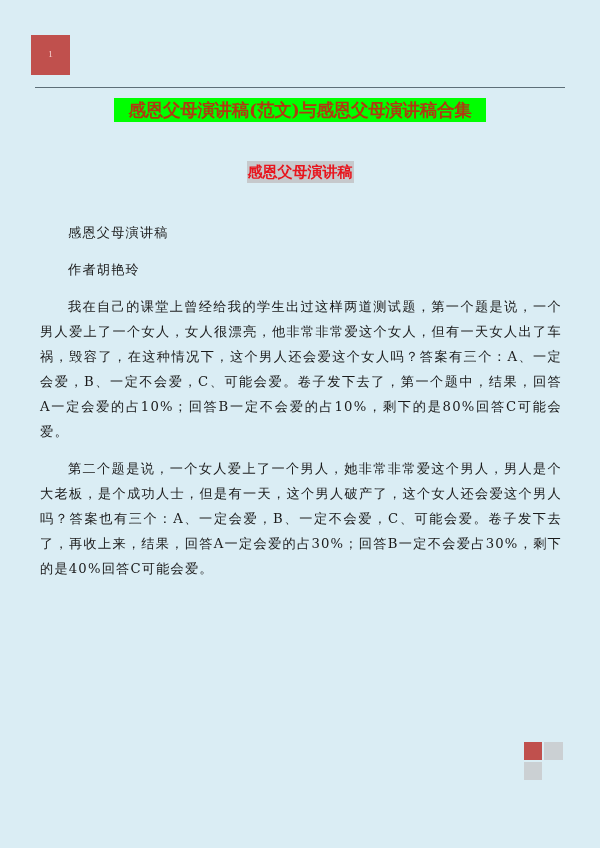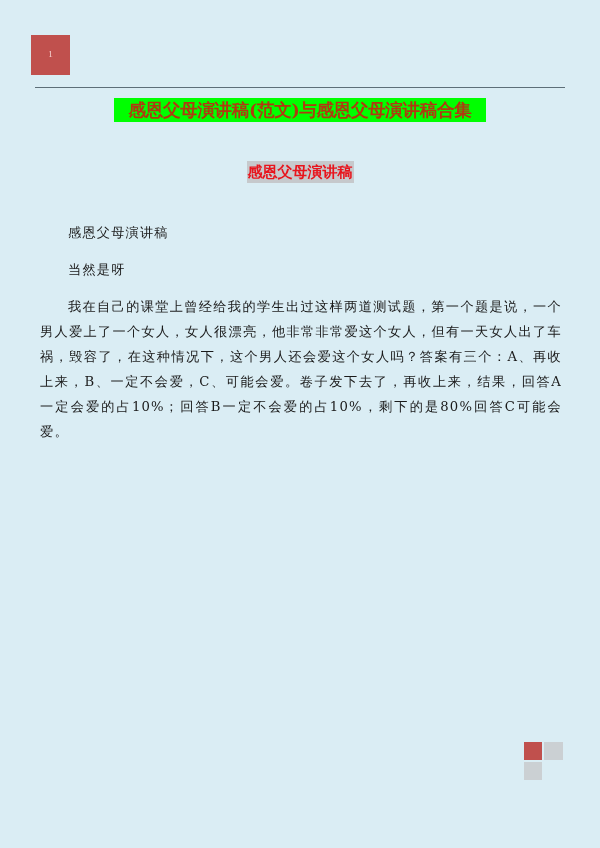--- a/index.html
+++ b/index.html
@@ -82,19 +82,20 @@
 <div class="title-wrap">
   <span class="title">感恩父母演讲稿(范文)与感恩父母演讲稿合集</span>
 </div>
 
 <div class="subtitle-wrap">
   <span class="subtitle">感恩父母演讲稿</span>
 </div>
 
 <div class="body-text">
   <p class="single">感恩父母演讲稿</p>
-  <p class="single">当然是呀</p>
-  <p>我在自己的课堂上曾经给我的学生出过这样两道测试题，第一个题是说，一个男人爱上了一个女人，女人很漂亮，他非常非常爱这个女人，但有一天女人出了车祸，毁容了，在这种情况下，这个男人还会爱这个女人吗？答案有三个：A、再收上来，B、一定不会爱，C、可能会爱。卷子发下去了，再收上来，结果，回答A一定会爱的占10%；回答B一定不会爱的占10%，剩下的是80%回答C可能会爱。</p>
+  <p class="single">作者胡艳玲</p>
+  <p>我在自己的课堂上曾经给我的学生出过这样两道测试题，第一个题是说，一个男人爱上了一个女人，女人很漂亮，他非常非常爱这个女人，但有一天女人出了车祸，毁容了，在这种情况下，这个男人还会爱这个女人吗？答案有三个：A、一定会爱，B、一定不会爱，C、可能会爱。卷子发下去了，第一个题中，结果，回答A一定会爱的占10%；回答B一定不会爱的占10%，剩下的是80%回答C可能会爱。</p>
+  <p>第二个题是说，一个女人爱上了一个男人，她非常非常爱这个男人，男人是个大老板，是个成功人士，但是有一天，这个男人破产了，这个女人还会爱这个男人吗？答案也有三个：A、一定会爱，B、一定不会爱，C、可能会爱。卷子发下去了，再收上来，结果，回答A一定会爱的占30%；回答B一定不会爱占30%，剩下的是40%回答C可能会爱。</p>
 </div>
 
 <div class="deco deco-red"></div>
 <div class="deco deco-gray1"></div>
 <div class="deco deco-gray2"></div>
 
 </body></html>

